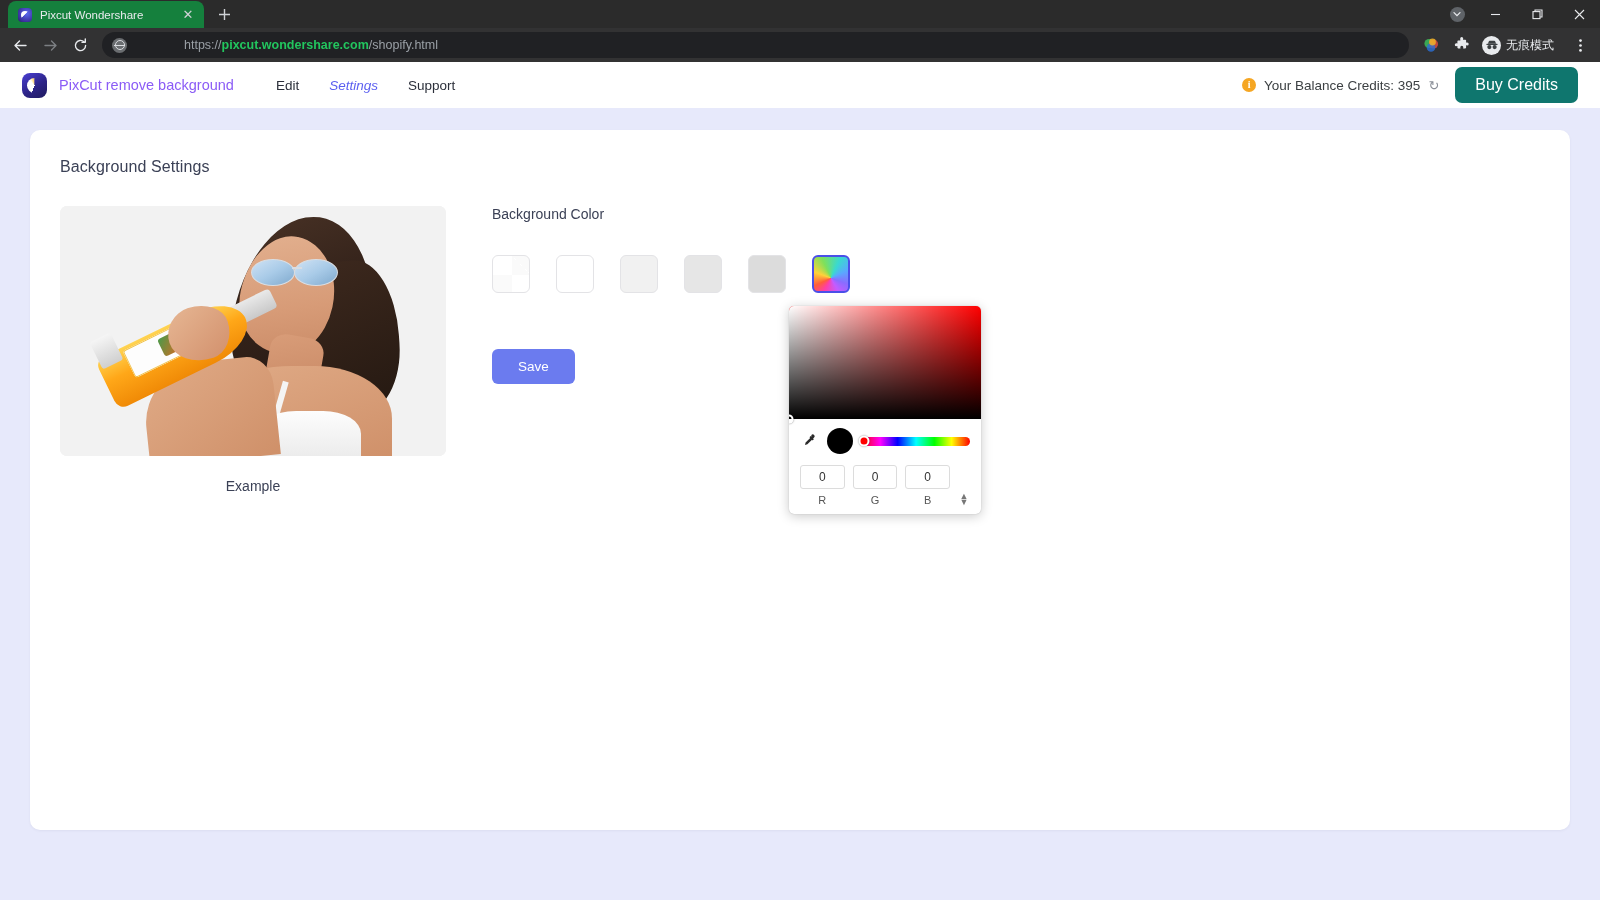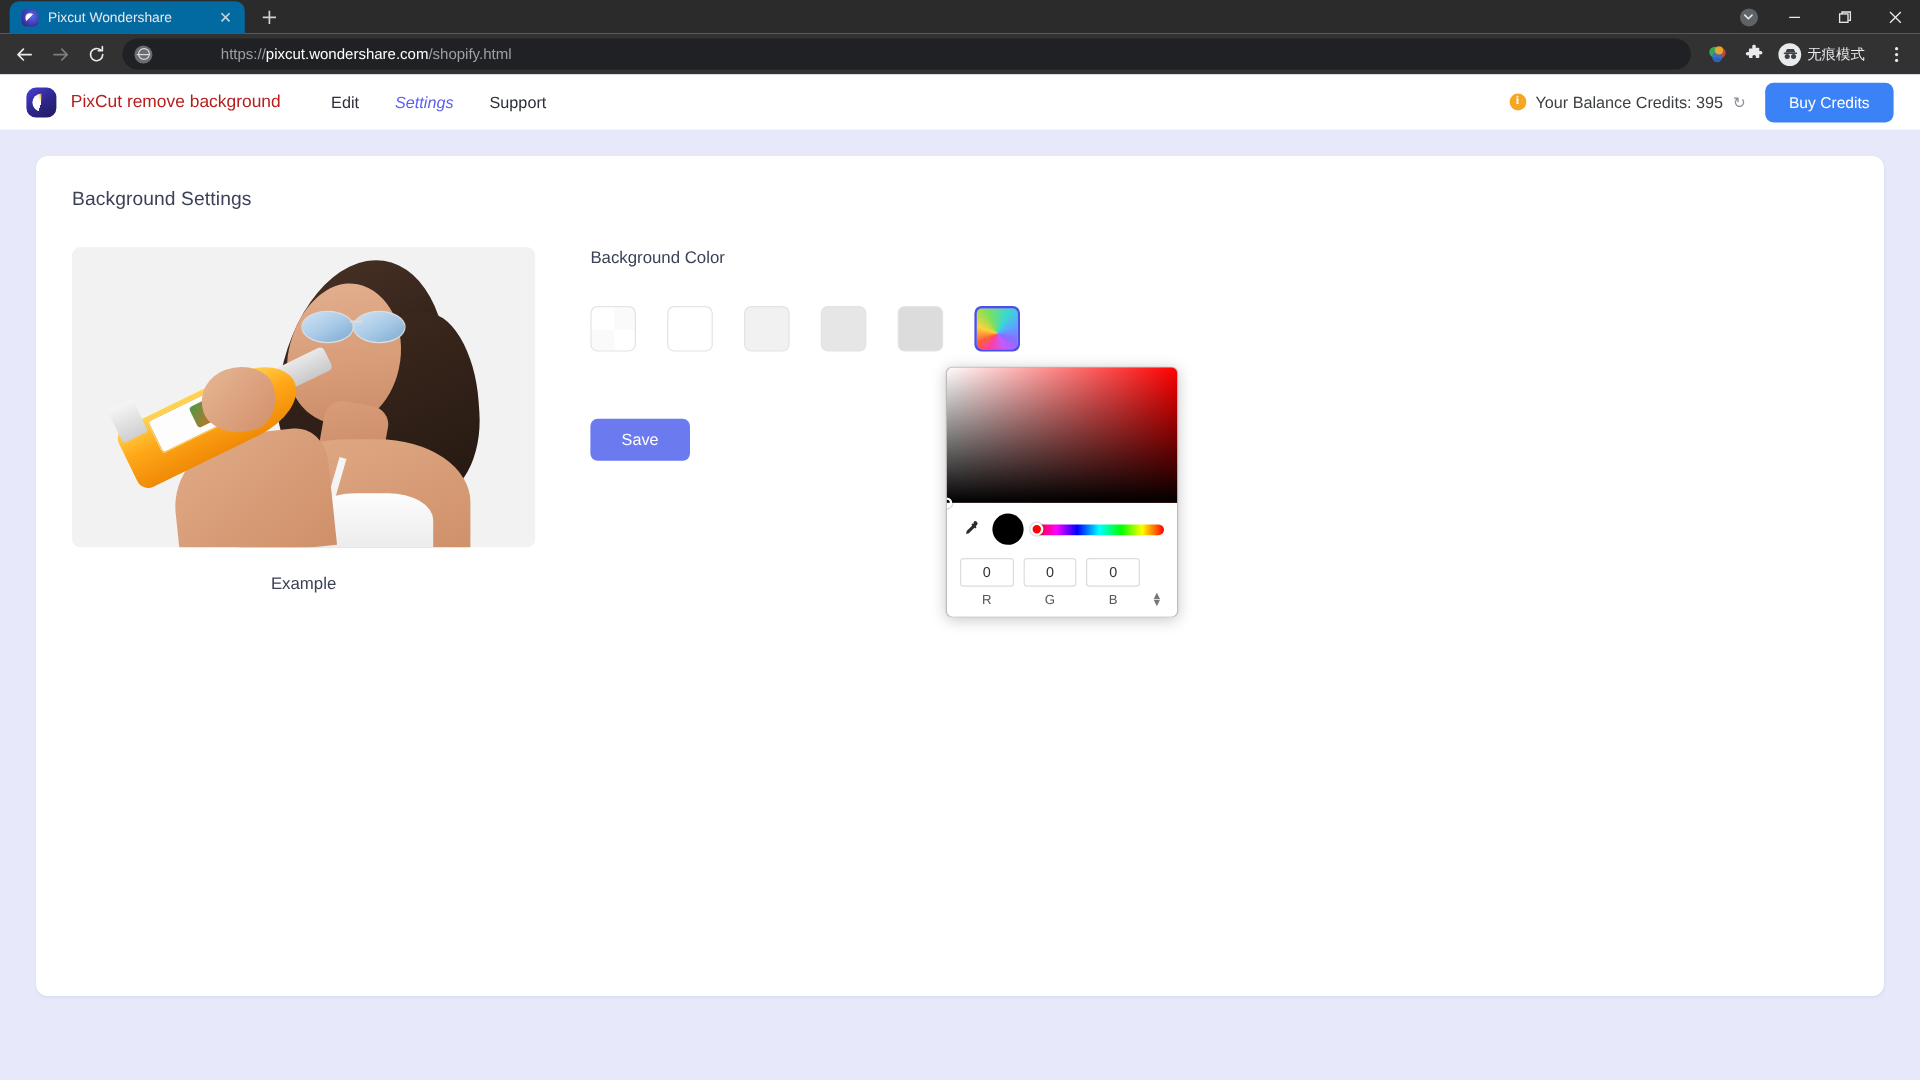--- a/index.html
+++ b/index.html
@@ -12,21 +12,21 @@
 
   
   .browser { width: 1600px; height: 900px; position: relative; }
 
   .tabstrip {
     height: 28px; background: #2b2b2b;
     display: flex; align-items: flex-end; padding-left: 8px;
     position: relative;
   }
   .tab {
-    width: 196px; height: 27px; background: #0369a1;
+    width: 196px; height: 27px; background: #15803d;
     border-radius: 8px 8px 0 0;
     display: flex; align-items: center; gap: 8px;
     padding: 0 8px 0 10px; position: relative;
   }
   .tab-favicon {
     width: 14px; height: 14px; border-radius: 4px;
     background: radial-gradient(circle at 62% 38%, #5b6bf0 0%, #3b2f9e 70%, #241b66 100%);
     flex: 0 0 auto; position: relative; overflow: hidden;
   }
   .tab-favicon::after {
@@ -85,21 +85,21 @@
   }
   .omnibox-icon::before {
     content: ""; position: absolute; inset: 2.5px;
     border: 1px solid #dadce0; border-radius: 50%;
   }
   .omnibox-icon::after {
     content: ""; position: absolute; left: 2px; top: 7px;
     width: 11px; height: 1px; background: #dadce0;
   }
   .url { font-size: 12.5px; color: #9aa0a6; white-space: nowrap; }
-  .url b { color: #ffffff; font-weight: 400; }
+  .url b { color: #22c55e; font-weight: 700; }
   .url .scheme { color: #9aa0a6; padding-left: 48px; }
   .tb-right { display: flex; align-items: center; gap: 3px; }
   .incognito-pill {
     display: flex; align-items: center; gap: 5px; padding: 2px 9px 2px 3px;
     border-radius: 12px;
   }
   .incog-face {
     width: 19px; height: 19px; border-radius: 50%; background: #e8eaed;
     display: flex; align-items: center; justify-content: center; flex: 0 0 auto;
   }
@@ -118,39 +118,39 @@
   .logo {
     width: 25px; height: 25px; border-radius: 8px;
     background: linear-gradient(145deg, #4a3fd4 0%, #2d2488 55%, #1f1a5e 100%);
     position: relative; overflow: hidden; flex: 0 0 auto;
   }
   .logo::after {
     content: ""; position: absolute; left: 5px; top: 5px;
     width: 15px; height: 15px; border-radius: 50%;
     background: conic-gradient(from 200deg, #ffffff 0deg, #ffffff 120deg, #ffd97a 150deg, transparent 165deg, transparent 360deg);
   }
-  .brand-name { font-size: 14.5px; color: #b91c1c; }
+  .brand-name { font-size: 14.5px; color: #8b5cf6; }
   .nav { display: flex; align-items: flex-start; gap: 30px; margin-left: 42px; }
   .nav a { font-size: 13.5px; color: #2b2f3a; text-decoration: none; }
   .nav a.active { color: #5b5ff0; font-style: italic; }
 
   .appbar-right {
     margin-left: auto; display: flex; align-items: center; gap: 16px;
   }
   .balance { display: flex; align-items: center; gap: 8px; }
   .info-dot {
     width: 14px; height: 14px; border-radius: 50%; background: #f5a623;
     display: flex; align-items: center; justify-content: center;
     color: #fff; font-size: 10px; font-weight: bold; line-height: 1;
     font-family: "Liberation Serif", serif;
   }
   .balance-text { font-size: 13.5px; color: #3c4043; }
   .refresh-ico { color: #8a8f98; font-size: 13px; }
   .btn-buy {
-    background: #3b82f6; color: #fff; font-size: 13px;
+    background: #0f766e; color: #fff; font-size: 16px;
     padding: 9px 20px; border-radius: 7px; border: none; cursor: pointer;
     white-space: nowrap;
   }
 
   .stage { padding: 22px 30px 16px 30px; height: 792px; }
   .card {
     background: #fff; border-radius: 10px; height: 700px;
     padding: 28px 30px; position: relative;
     box-shadow: 0 1px 3px rgba(20,20,60,0.05);
   }

